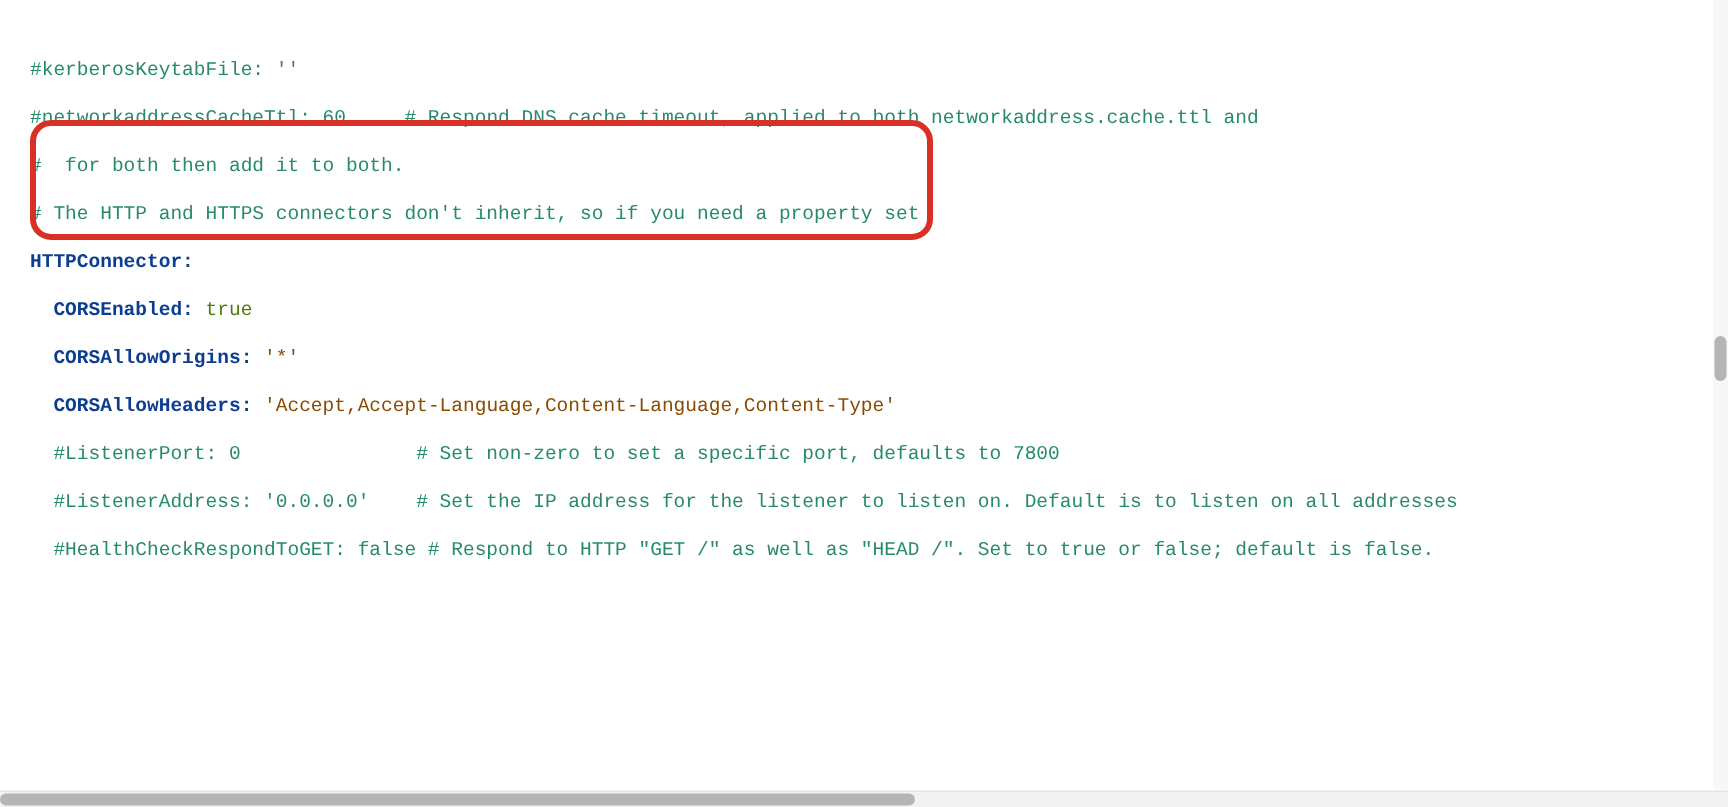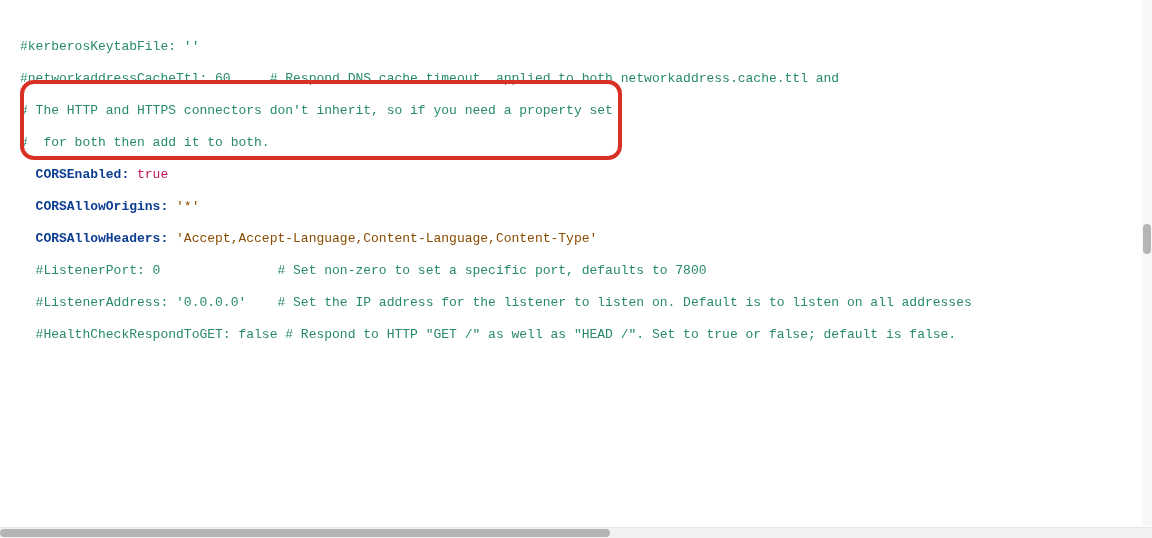--- a/index.html
+++ b/index.html
@@ -28,21 +28,21 @@
     right: 0;
     bottom: 12px;
     padding: 2px 0 0 20px;
     overflow: hidden;
     white-space: pre;
     margin-top: 21px;
   }
   .line { display: block; height: 16px; }
   .key { color: #0b3d91; font-weight: bold; }
   .comment { color: #278a6b; }
-  .value { color: #be185d; }
+  .value { color: #4d7c0f; }
   .string { color: #8a4b00; }
 
   .callout-box {
     position: absolute;
     left: 20px;
     top: 80px;
     width: 602px;
     height: 80px;
     border: 4px solid #d93025;
     border-radius: 14px;
@@ -89,22 +89,23 @@
   }
 </style>
 </head>
 <body>
 
 <div class="viewport">
 
   <div class="code-area">
 <span class="line"><span class="comment">#kerberosKeytabFile:</span><span class="comment"> ''</span></span>
 <span class="line"><span class="comment">#networkaddressCacheTtl:</span><span class="comment"> 60</span><span class="comment">     # Respond DNS cache timeout, applied to both networkaddress.cache.ttl and</span></span>
+<span class="line"><span class="comment">#  for both then add it to both.</span></span>
 <span class="line"><span class="comment"># The HTTP and HTTPS connectors don't inherit, so if you need a property set</span></span>
-<span class="line"><span class="comment">#  for both then add it to both.</span></span>
+<span class="line"><span class="key">HTTPConnector:</span></span>
 <span class="line"><span class="key">  CORSEnabled:</span><span class="value"> true</span></span>
 <span class="line"><span class="key">  CORSAllowOrigins:</span><span class="string"> '*'</span></span>
 <span class="line"><span class="key">  CORSAllowHeaders:</span><span class="string"> 'Accept,Accept-Language,Content-Language,Content-Type'</span></span>
 <span class="line"><span class="comment">  #ListenerPort: 0               # Set non-zero to set a specific port, defaults to 7800</span></span>
 <span class="line"><span class="comment">  #ListenerAddress: '0.0.0.0'    # Set the IP address for the listener to listen on. Default is to listen on all addresses</span></span>
 <span class="line"><span class="comment">  #HealthCheckRespondToGET: false # Respond to HTTP "GET /" as well as "HEAD /". Set to true or false; default is false.</span></span>
 
 
 
 

